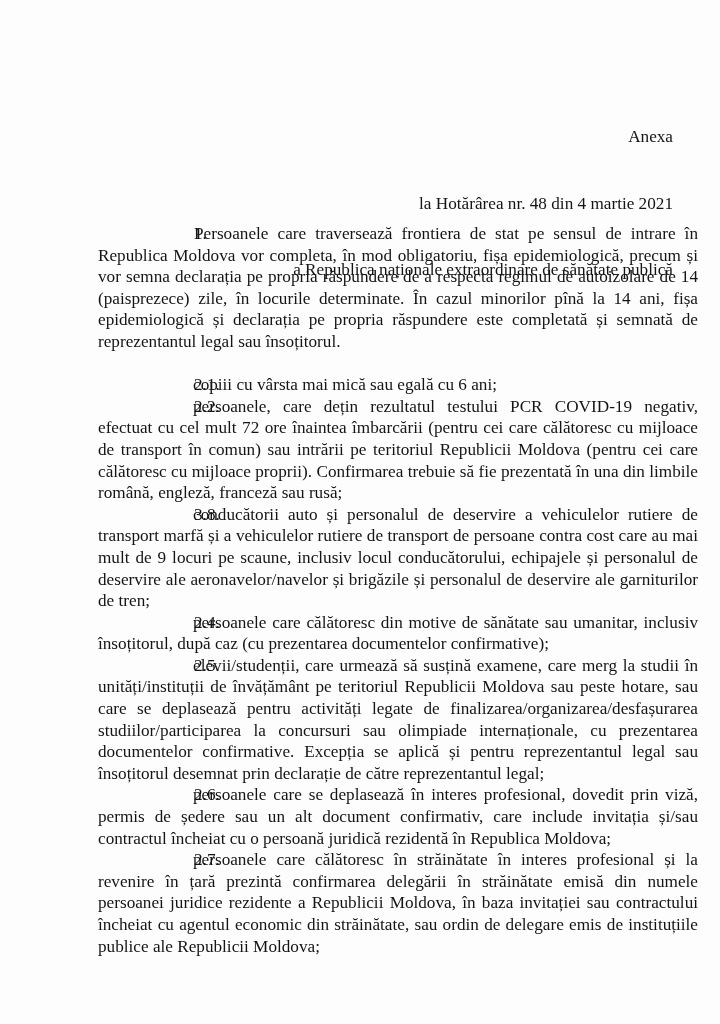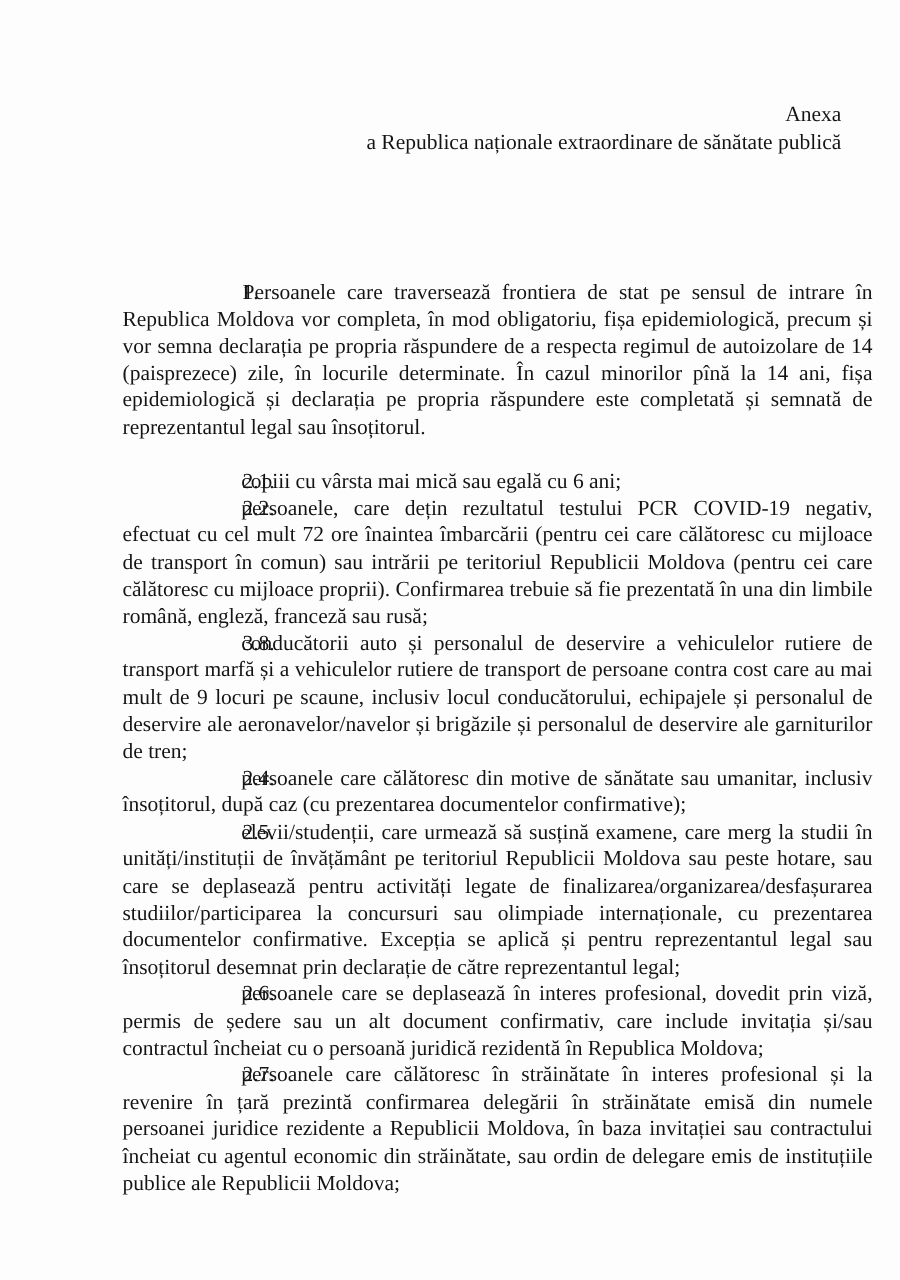--- a/index.html
+++ b/index.html
@@ -1,40 +1,41 @@
 <!DOCTYPE html>
 <html><head>
   <meta charset="utf-8">
   <style>
     html, body { margin: 0; padding: 0; background: #ffffff; }
     body { width: 720px; height: 1024px; overflow: hidden; position: relative;
            font-family: "Liberation Serif", "DejaVu Serif", serif; color: #141414; }
     .page { position: absolute; left: 0; top: 0; width: 720px; height: 1024px; background: #fdfdfd; }
     .annex { position: absolute; right: 47px; top: 81px; text-align: right;
              font-size: 17.2px; line-height: 21.5px; }
-    .annex div { white-space: nowrap; }
+    .annex div { white-space: nowrap; margin-top: 45px; }
     .title { position: absolute; left: 150px; top: 161px; width: 470px;
              font-weight: bold; font-size: 17.2px; line-height: 21.5px; }
     .title .l1 { display:block; padding-left: 13px; white-space: nowrap; }
     .title .l2 { display:block; padding-left: 23px; white-space: nowrap; }
     .body { position: absolute; left: 72px; top: 223px; width: 600px;
             font-size: 17.2px; line-height: 21.6px; margin-left: 26px; }
     .para { text-align: justify; text-indent: 48px; margin: 0; }
     .gap { height: 21.6px; }
     .num { display: inline-block; }
     .num.main { width: 48px; }
     .num.sub { width: 47px; }
   </style>
 </head>
 <body>
 
 <div class="page">
 
   <div class="annex">
     <div>Anexa</div>
+    <div>la Hotărârea nr. 48 din 4 martie 2021</div>
     <div>a Republica naționale extraordinare de sănătate publică</div>
   </div>
 
 
   <div class="body">
 
     <p class="para">
       <span class="num main">1.</span><span>Persoanele care traversează frontiera de stat pe sensul de intrare în Republica Moldova vor completa, în mod obligatoriu, fișa epidemiologică, precum și vor semna declarația pe propria răspundere de a respecta regimul de autoizolare de 14 (paisprezece) zile, în locurile determinate. În cazul minorilor pînă la 14 ani, fișa epidemiologică și declarația pe propria răspundere este completată și semnată de reprezentantul legal sau însoțitorul.</span>
     </p>
 

